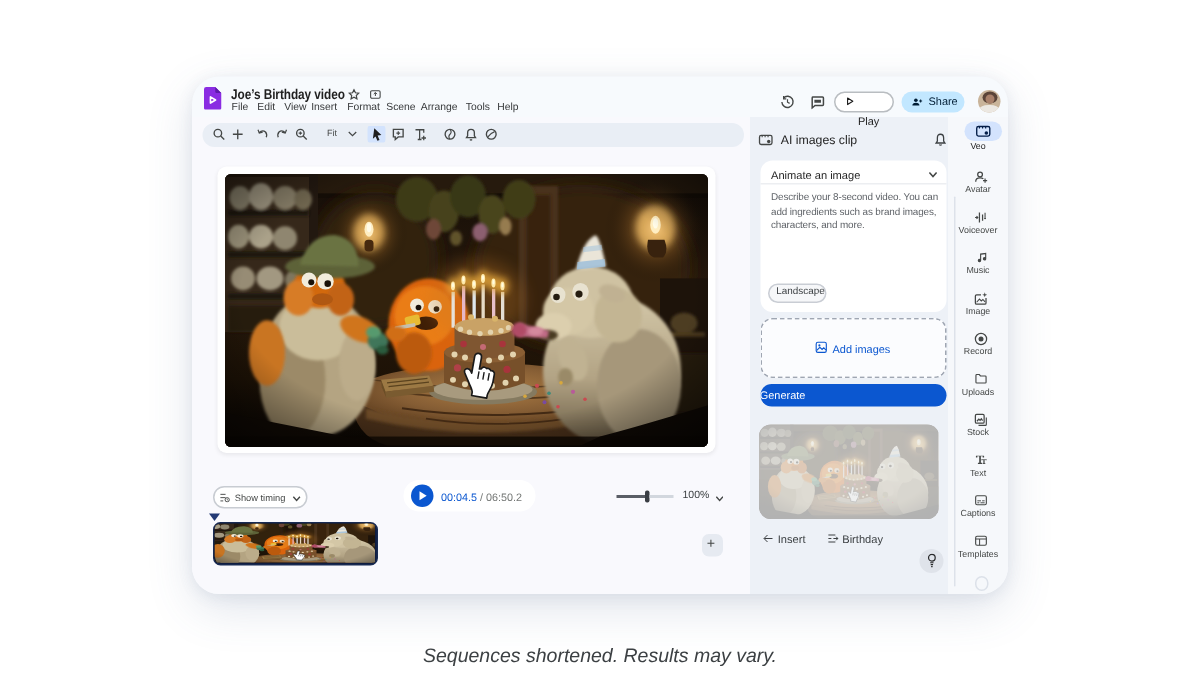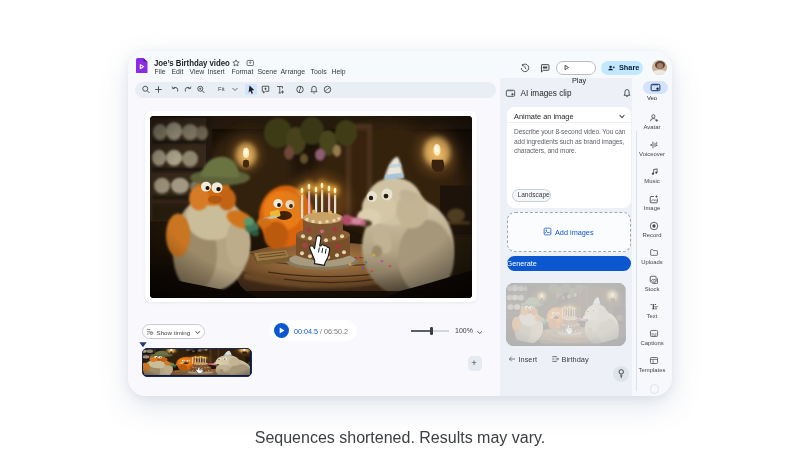--- a/index.html
+++ b/index.html
@@ -338,21 +338,21 @@
   <svg class="abs" style="left:435px;top:13px" width="7" height="7" viewBox="0 0 24 24">
       <path d="M7 4.5 L19 12 L7 19.5 Z" fill="none" stroke="#1f1f1f" stroke-width="2.6" stroke-linejoin="round"></path>
     </svg>
   <div class="t" style="left:444px;top:25px;font-size:7.3px;font-weight:500;color:#1f1f1f;">Play</div>
   <div class="abs" style="left:473px;top:9.5px;width:42px;height:14px;border-radius:8px;background:#c2e7ff;"></div>
   <svg class="abs" style="left:479px;top:12.5px" width="8.5" height="8" viewBox="0 0 24 24" fill="#001d35">
       <circle cx="10" cy="8.5" r="3.6"></circle>
       <path d="M3 19 Q3 13.5 10 13.5 Q17 13.5 17 19 Z"></path>
       <path d="M19.5 7 L19.5 13 M16.5 10 L22.5 10" stroke="#001d35" stroke-width="2"></path>
     </svg>
-  <div class="t" style="left:491px;top:11.8px;font-size:7.3px;font-weight:700;color:#001d35;">Share</div>
+  <div class="t" style="left:491px;top:11.8px;font-size:7.3px;font-weight:400;color:#001d35;">Share</div>
   <div class="abs" style="left:524px;top:9px;width:15px;height:15px;border-radius:50%;overflow:hidden;background:#c9b49a;">
     <div class="abs" style="left:2.5px;top:0.5px;width:10px;height:8px;border-radius:50%;background:#5a4438;"></div>
     <div class="abs" style="left:4.5px;top:3px;width:6px;height:6px;border-radius:50%;background:#a8806a;"></div>
     <div class="abs" style="left:1px;top:9.5px;width:13px;height:6px;border-radius:45%;background:#ece8e2;"></div>
   </div>
 
   <div class="abs" style="left:7px;top:30.5px;width:361px;height:16px;border-radius:8px;background:#e9eef5;"></div>
   <svg class="abs" style="left:10px;top:33px" width="300" height="11" viewBox="0 0 600 22" fill="none" stroke="#444746" stroke-width="1.8">
     <g transform="translate(8,3)">
         <circle cx="6.5" cy="6.5" r="5"></circle>
@@ -577,13 +577,13 @@
 <div class="t" style="left:504px;top:288.7px;width:40px;text-align:center;font-size:5.9px;color:#444746;">Captions</div>
 <div class="abs" style="left:519px;top:304.5px;width:14px;height:10px;display:flex;justify-content:center;">
       <svg width="10" height="9" viewBox="0 0 24 24" fill="none" stroke="#444746" stroke-width="2">
         <rect x="2.5" y="4" width="19" height="16" rx="2.5"></rect>
         <path d="M2.5 9 L21.5 9 M9.5 9 L9.5 20" stroke-width="1.8"></path>
       </svg>
     </div>
 <div class="t" style="left:504px;top:315.7px;width:40px;text-align:center;font-size:5.9px;color:#444746;">Templates</div>
   <div class="abs" style="left:521.5px;top:333px;width:9.5px;height:9.5px;border-radius:50%;border:1.3px solid #dce1e9;box-sizing:border-box;"></div>
 </div>
-<div class="t" style="left:0;top:429px;width:800px;text-align:center;font-size:16px;color:#3c4043;">Sequences shortened. Results may vary.</div>
+<div class="t" style="left:0;top:429px;width:800px;text-align:center;font-style:italic;font-size:13px;color:#3c4043;">Sequences shortened. Results may vary.</div>
 
 </body></html>

